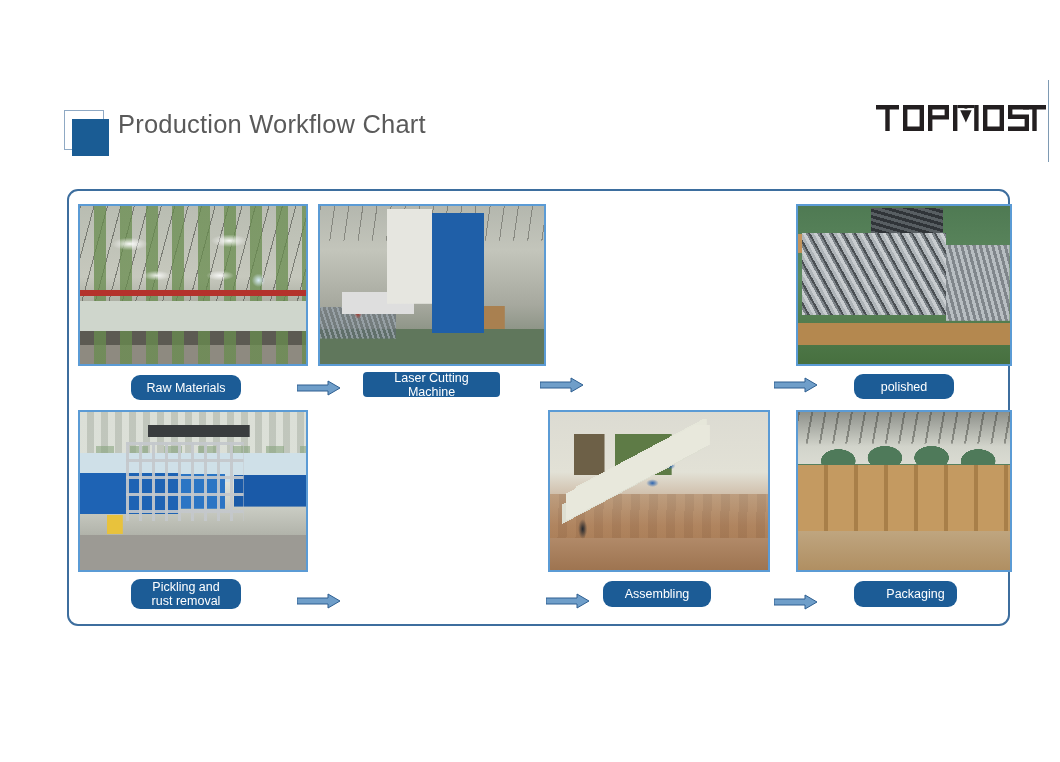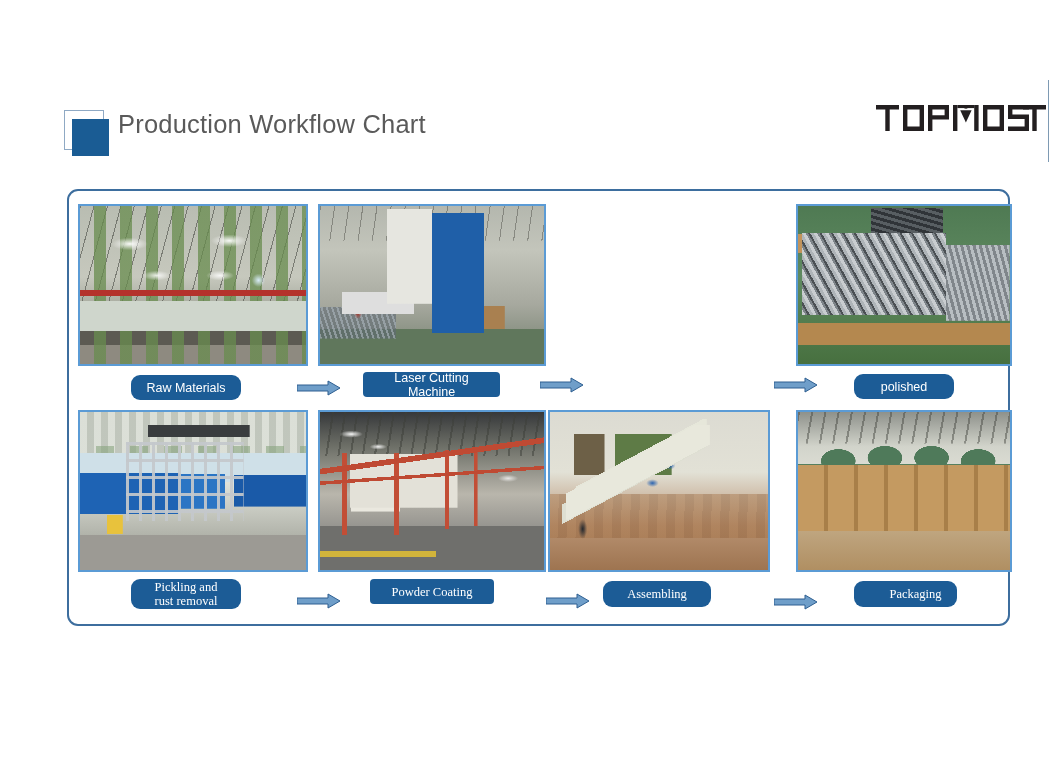--- a/index.html
+++ b/index.html
@@ -74,21 +74,21 @@
     background: #ffffff;
   }
 
   .row {
     position: absolute;
     left: 0;
     width: 862px;
     height: 208px;
   }
   #row-1 { top: 4px; }
-  #row-2 { top: 210px; font-family: Liberation Serif, serif; }
+  #row-2 { top: 210px; }
 
   .step {
     position: absolute;
     top: 0;
     height: 208px;
   }
 
   
   .photo {
     position: absolute;
@@ -449,26 +449,20 @@
       <div class="chip rounded" style="left:58px; top:178px; width:110px; height:30px;">Pickling and
 rust removal</div>
     </div>
 
     <div class="arrow" style="left:228px; top:192px;">
       <svg width="44" height="16" viewBox="0 0 44 16">
         <polygon points="0,5 31,5 31,1 43,8 31,15 31,11 0,11" fill="#6f9ec9" stroke="#2e5f91" stroke-width="1"></polygon>
       </svg>
     </div>
 
-    <div class="step" style="left:244px; width:238px;">
-      <div class="photo" style="left:5px; width:228px; height:162px;">
-        <div class="scene sc-powder"></div>
-      </div>
-      <div class="chip soft" style="left:57px; top:178px; width:124px; height:25px;">Powder Coating</div>
-    </div>
 
     <div class="arrow" style="left:477px; top:192px;">
       <svg width="44" height="16" viewBox="0 0 44 16">
         <polygon points="0,5 31,5 31,1 43,8 31,15 31,11 0,11" fill="#6f9ec9" stroke="#2e5f91" stroke-width="1"></polygon>
       </svg>
     </div>
 
     <div class="step" style="left:474px; width:232px;">
       <div class="photo" style="left:5px; width:222px; height:162px;">
         <div class="scene sc-assembling"></div>

